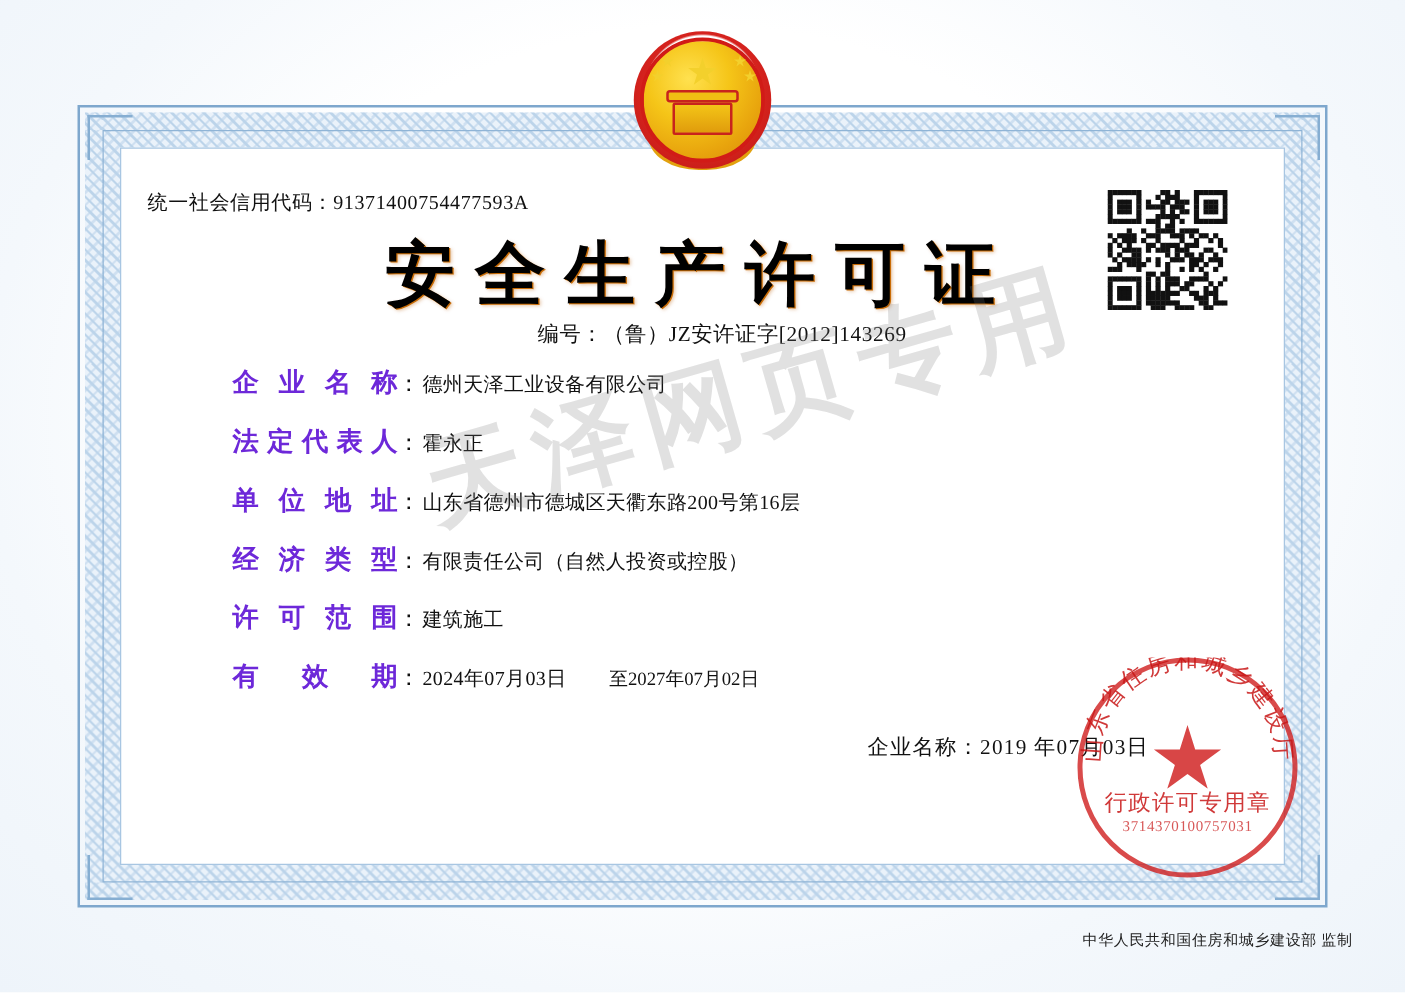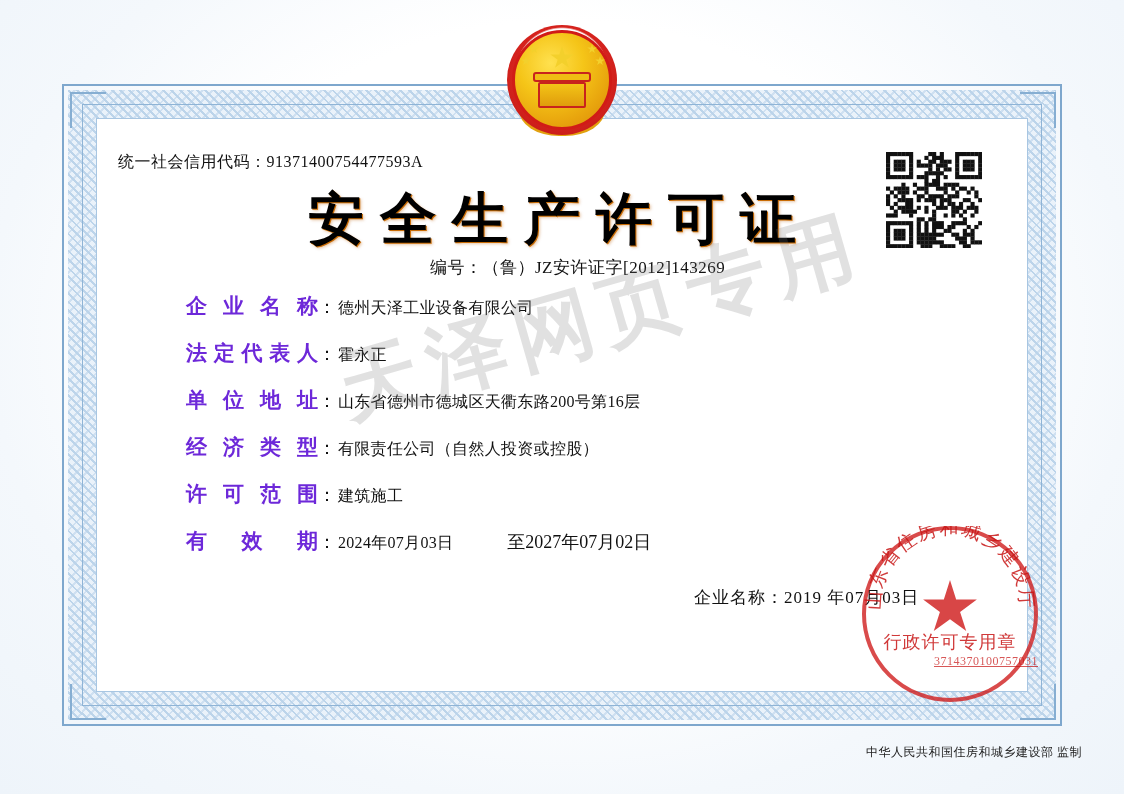--- a/index.html
+++ b/index.html
@@ -209,23 +209,23 @@
     color: #111;
     margin: 0 2px 0 0;
   }
   .f-value {
     font-size: 16px;
     color: #111;
     letter-spacing: 0.3px;
   }
   .f-value.small { font-size: 16px; }
   .f-value-2 {
-    font-size: 18px;
+    font-size: 15px;
     color: #111;
-    margin-left: 54px;
+    margin-left: 34px;
   }
 
   
   .issue-block {
     position: absolute;
     left: 694px; top: 586px;
     font-size: 17px;
     color: #111;
     white-space: nowrap;
   }
@@ -284,26 +284,25 @@
     text-align: center;
     color: rgba(200,22,22,0.85);
     font-size: 18px;
     letter-spacing: 1px;
     font-family: "DejaVu Serif", "Liberation Serif", serif;
   }
   .seal .code-text {
     position: absolute;
     left: 0; top: 128px;
     width: 176px;
-    text-align: right;
+    text-align: center;
     color: rgba(200,22,22,0.72);
     font-size: 12px;
     letter-spacing: 0.5px;
     font-family: "Liberation Serif", serif;
-    text-decoration: underline;
   }
 
   
   .watermark {
     position: absolute;
     left: 330px; top: 250px;
     width: 640px;
     font-size: 80px;
     font-weight: bold;
     color: rgba(120,120,120,0.22);

